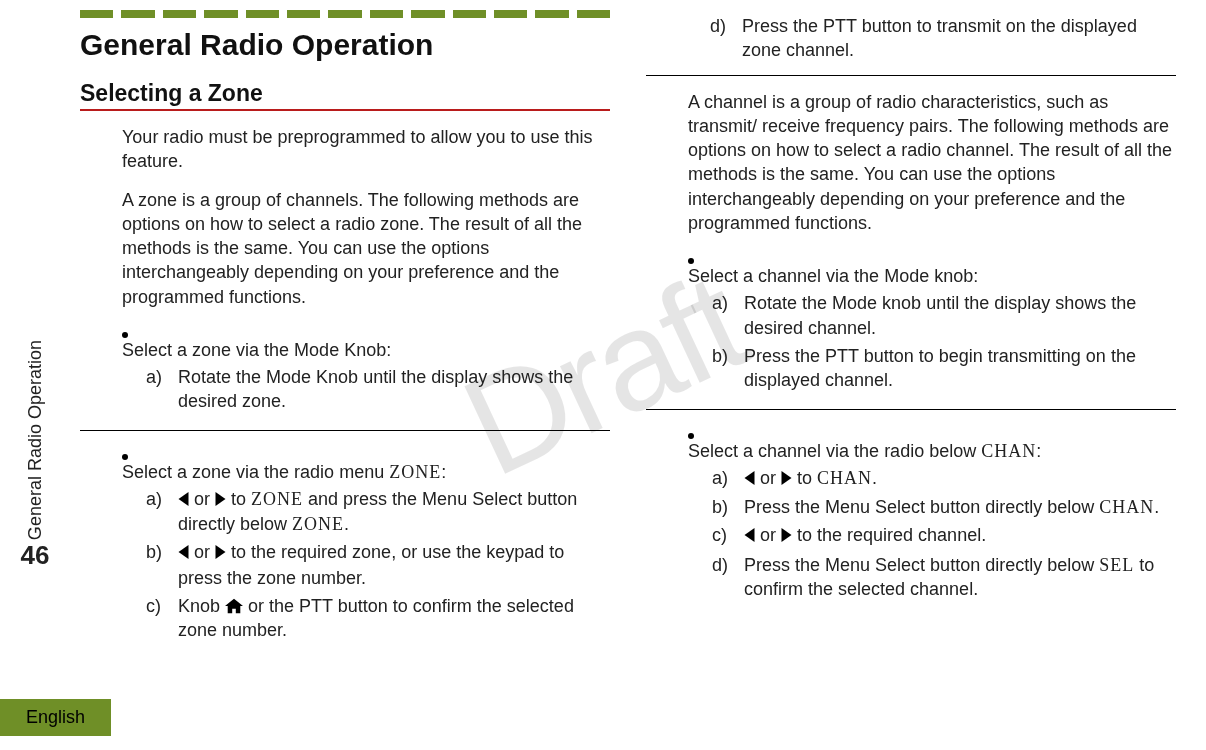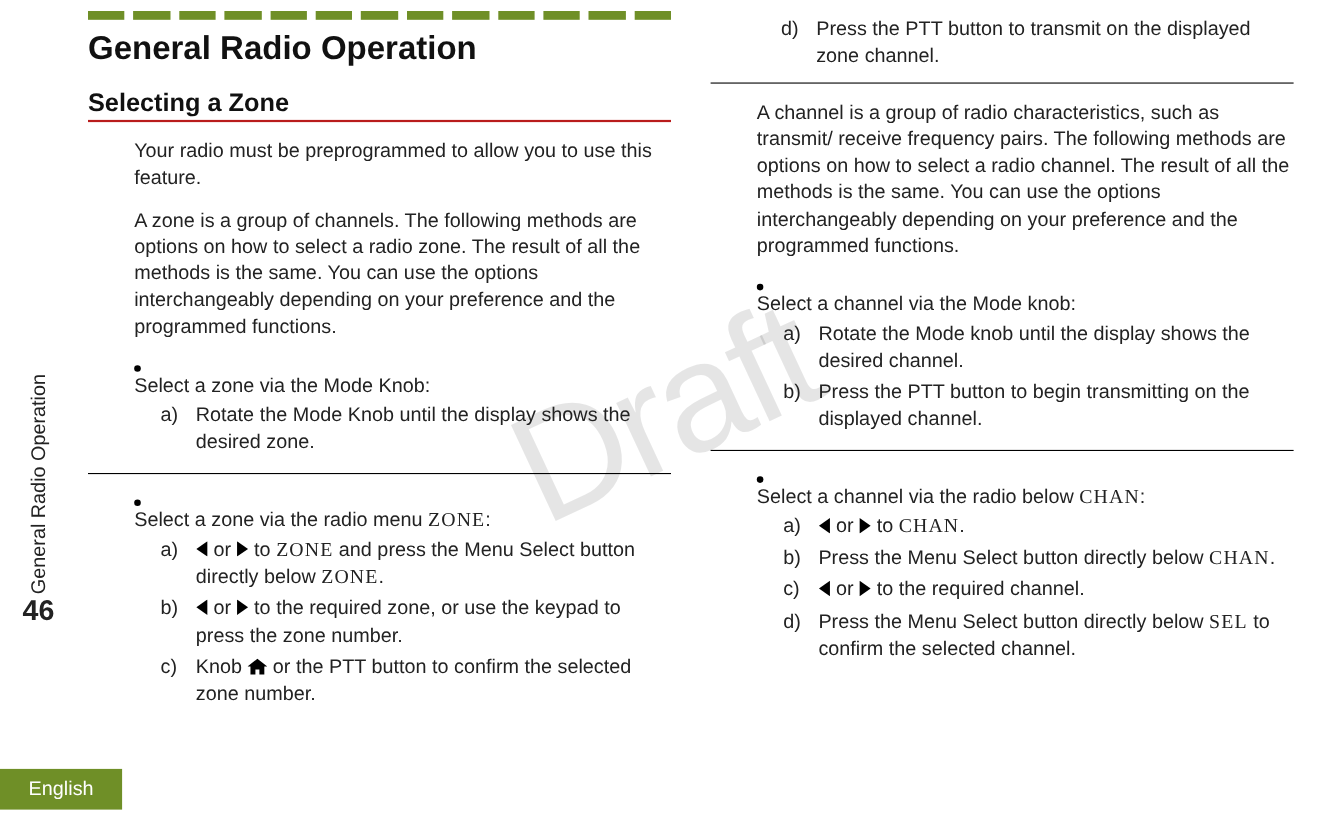--- a/index.html
+++ b/index.html
@@ -45,21 +45,21 @@
     color: #222;
   }
   .pagenum {
     font-size: 26px;
     font-weight: bold;
     color: #222;
   }
   .lang {
     margin-top: 14px;
     background: #6f8f27;
-    color: #ffffff;
+    color: #000000;
     padding: 8px 26px;
     font-size: 18px;
     align-self: flex-start;
     margin-left: 0;
     position: absolute;
     left: 0;
     bottom: 14px;
   }
   .columns {
     flex: 1;

